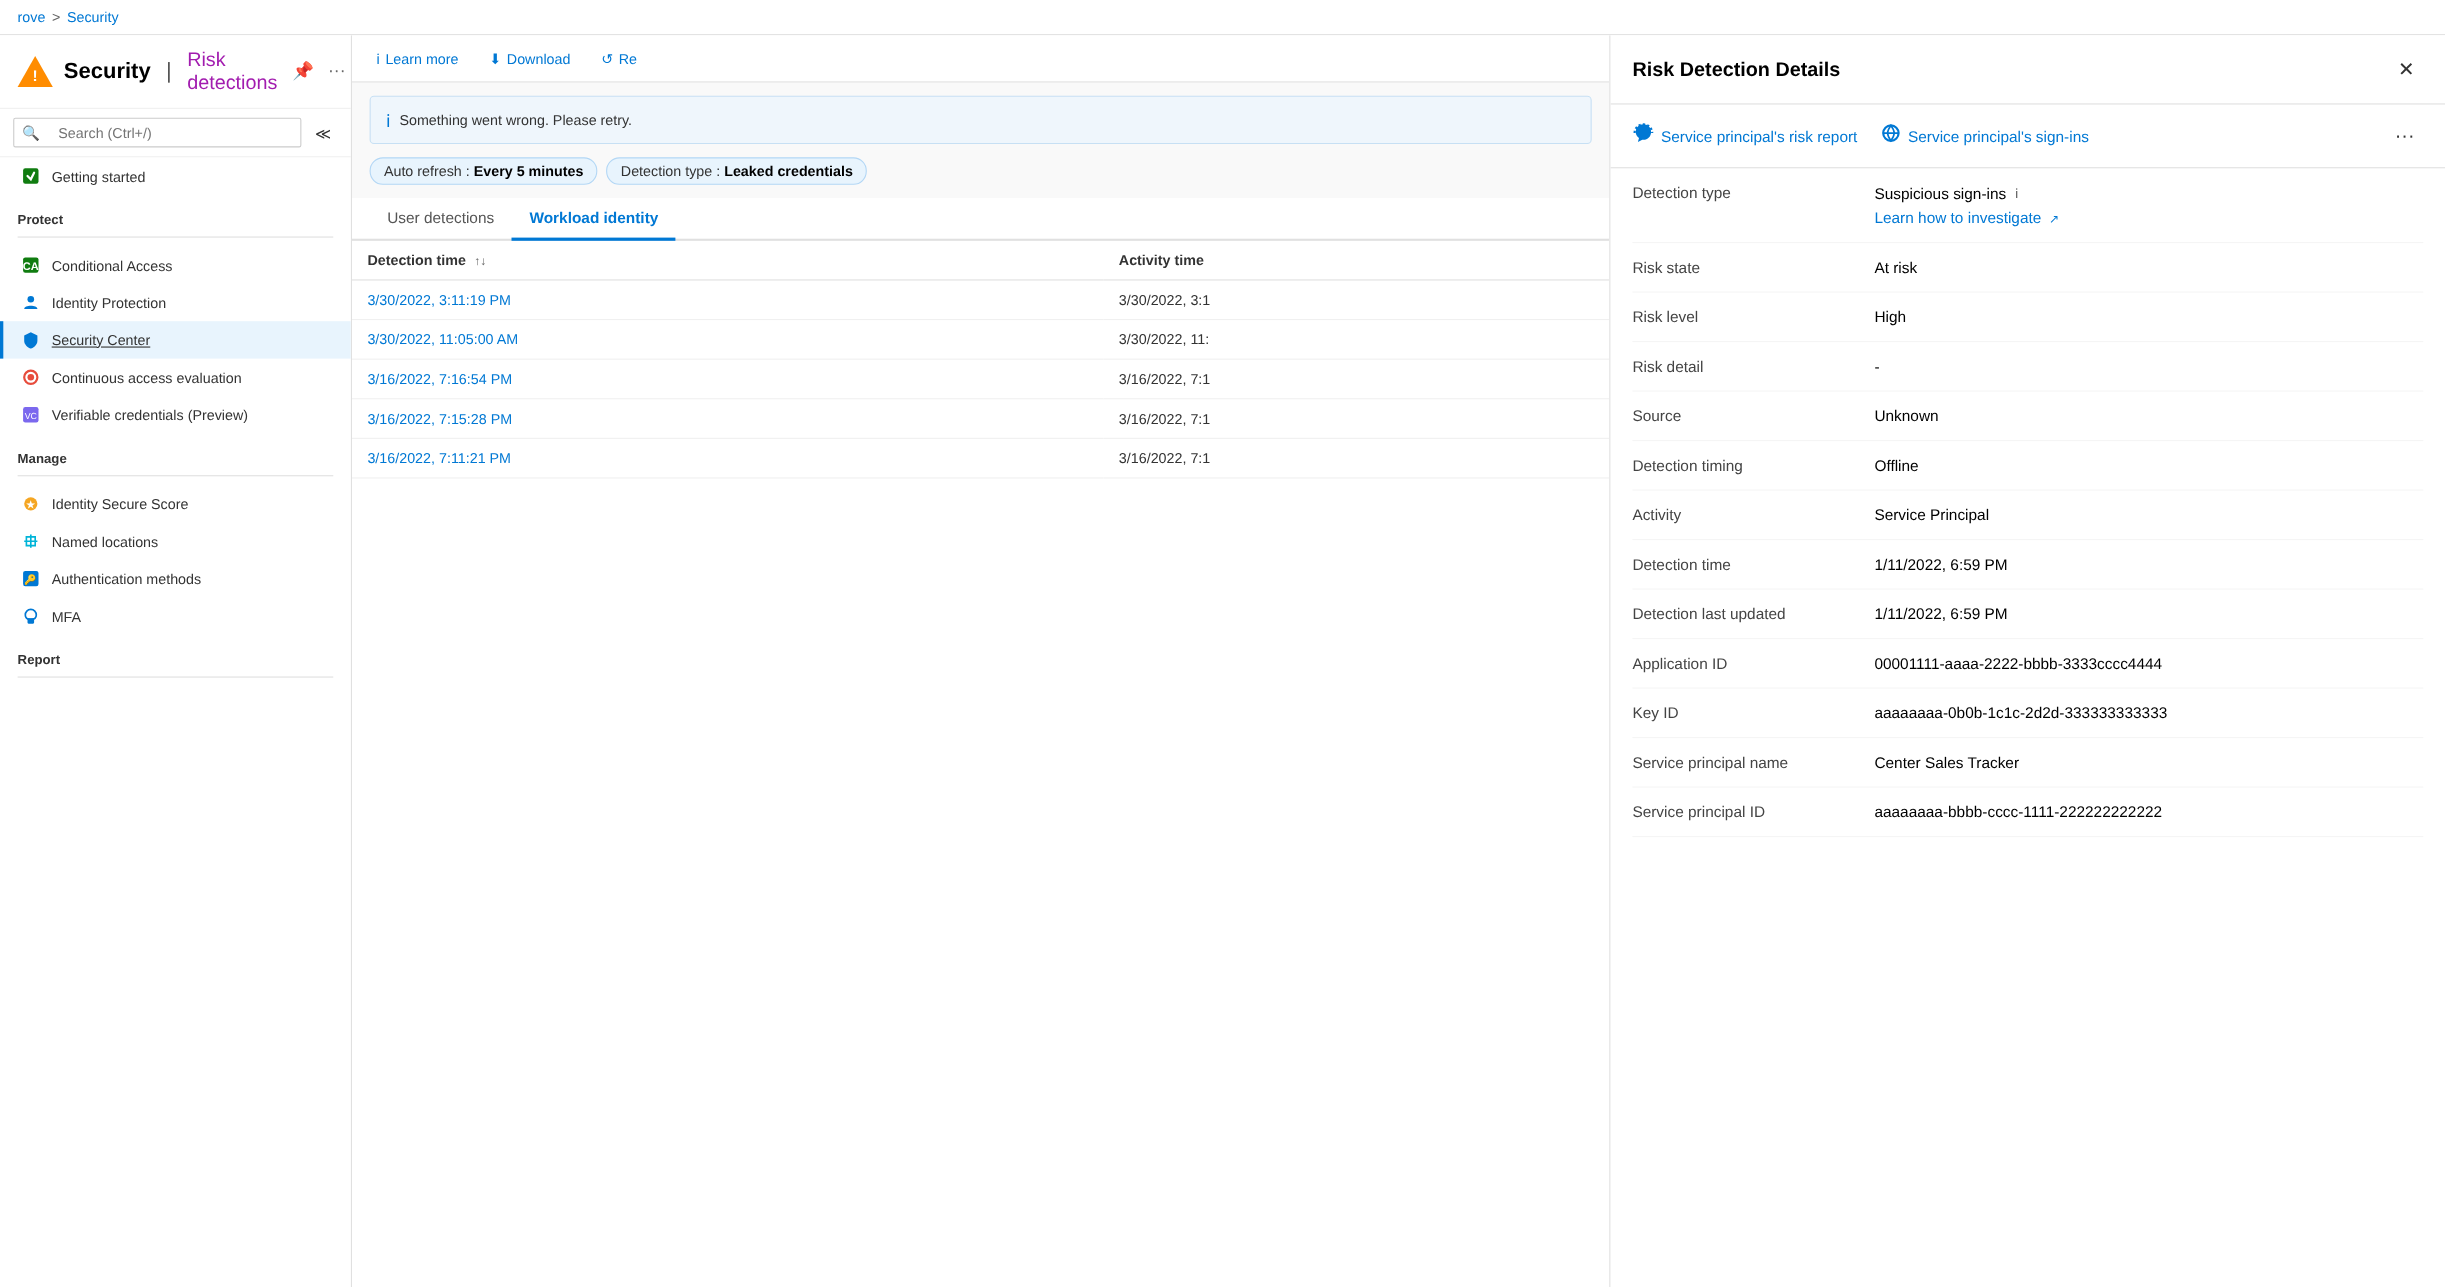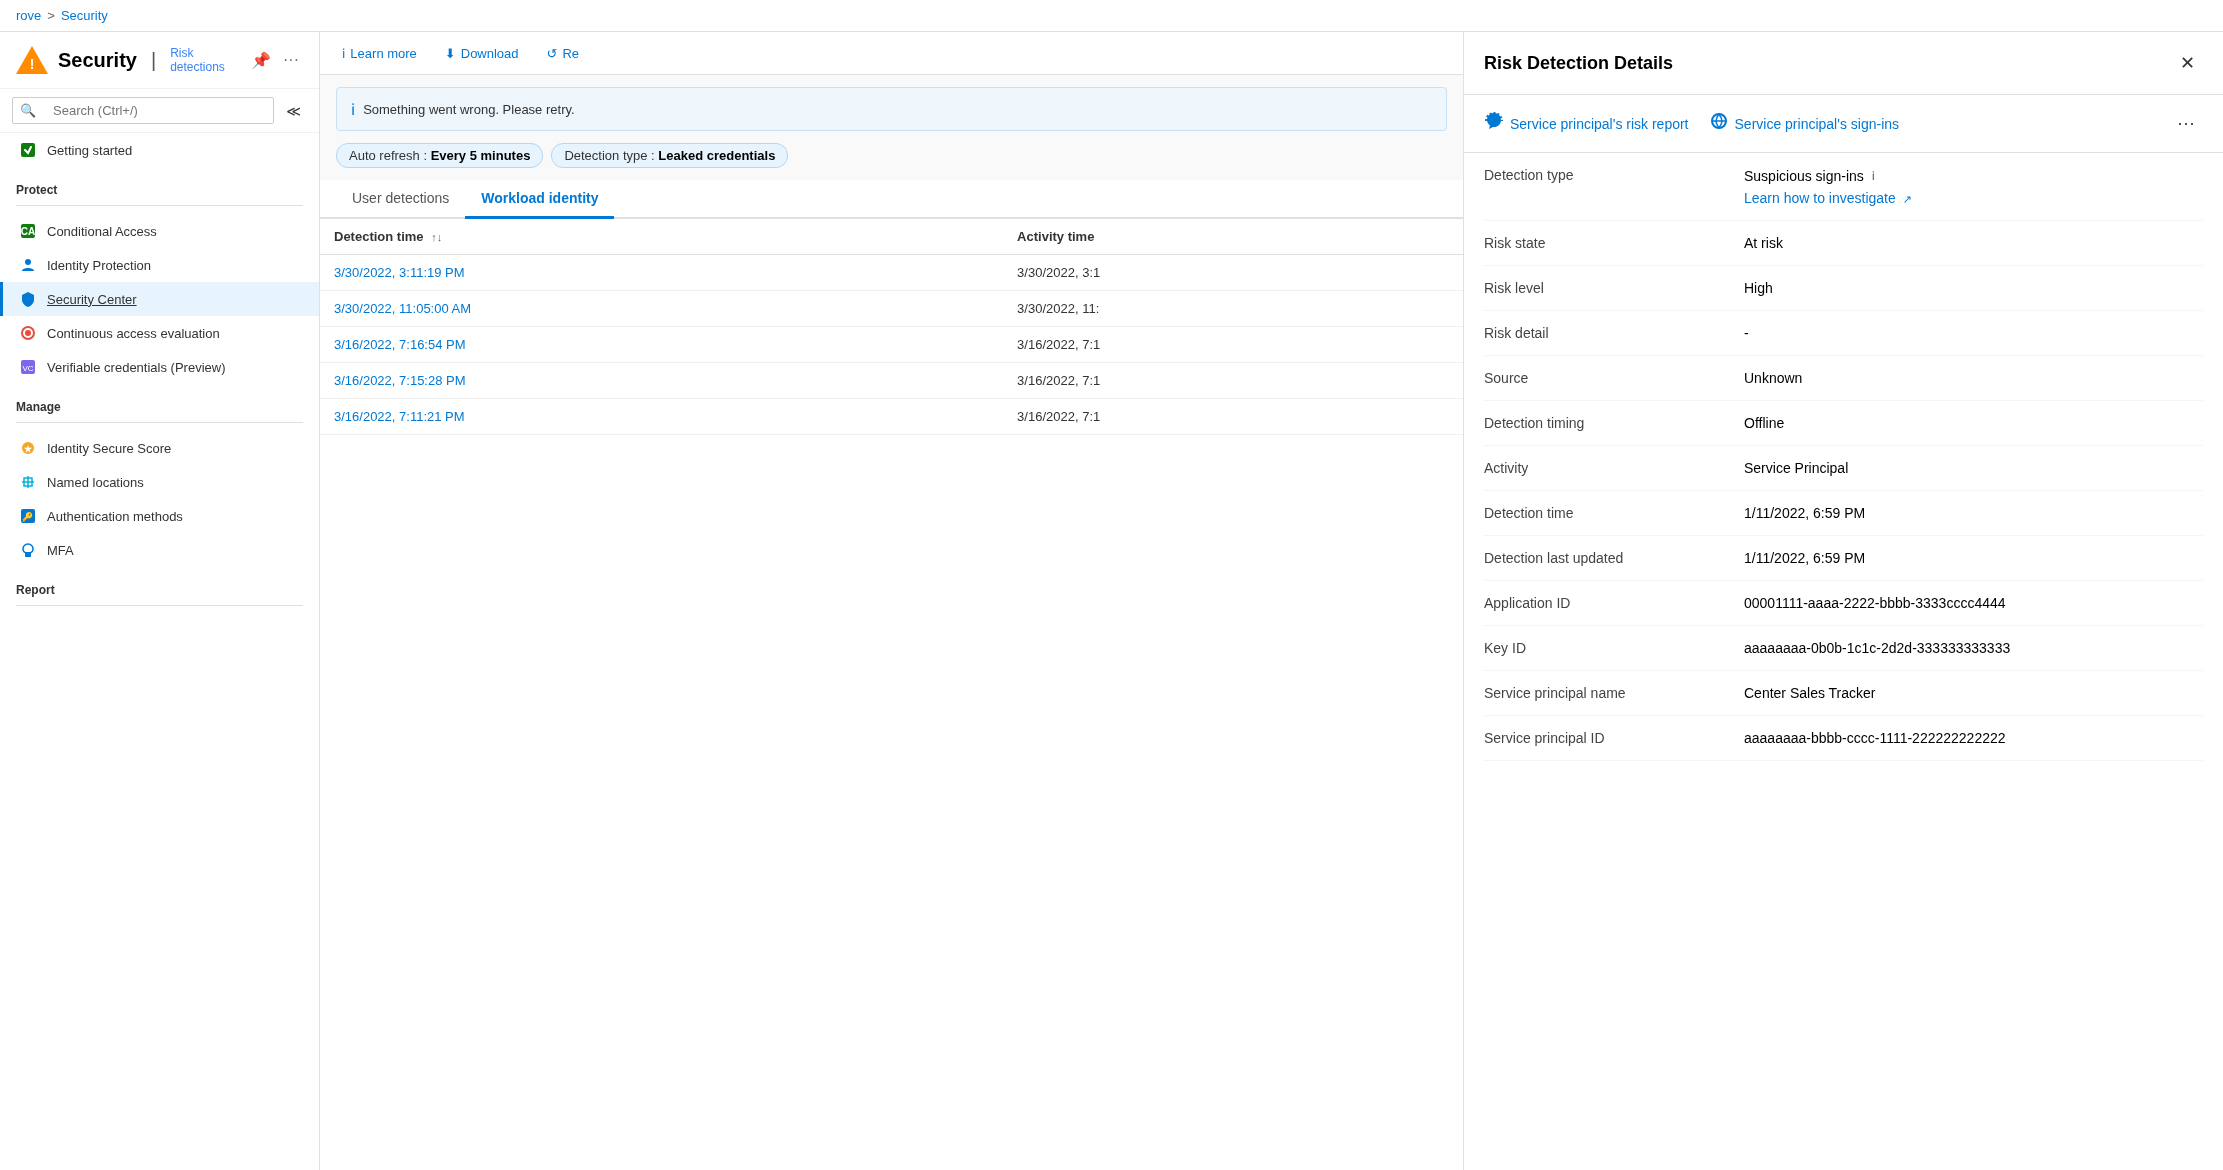--- a/index.html
+++ b/index.html
@@ -266,21 +266,20 @@
       overflow-y: auto;
       padding: 0 20px 20px 20px;
     }
 
     .detail-row {
       display: grid;
       grid-template-columns: 220px 1fr;
       padding: 14px 0;
       border-bottom: 1px solid #f5f5f5;
       align-items: start;
-      gap: 40px;
     }
     .detail-label {
       font-size: 14px;
       color: #444;
       font-weight: 400;
     }
     .detail-value {
       font-size: 14px;
       color: #000;
     }
@@ -333,21 +332,21 @@
 <div class="main-container">
 
   <div class="sidebar">
 
     <div class="sidebar-header">
       <div class="warning-triangle">
         <span>!</span>
       </div>
       <span style="font-size:20px; font-weight:600; color:#000;">Security</span>
       <span style="font-size:20px; color:#555; margin:0 4px;">|</span>
-      <span style="font-size:12px; color:#3b82f6;">Risk detections</span>
+      <span style="font-size:18px; color:#a21caf;">Risk detections</span>
       <div style="margin-left: auto; display: flex; gap: 4px;">
         <button class="header-icon-btn">📌</button>
         <button class="header-icon-btn">···</button>
       </div>
     </div>
 
     <div class="search-box-container">
       <span class="search-icon-inner">🔍</span>
       <input type="text" class="search-box" placeholder="Search (Ctrl+/)" style="">
       <button class="collapse-btn">≪</button>

